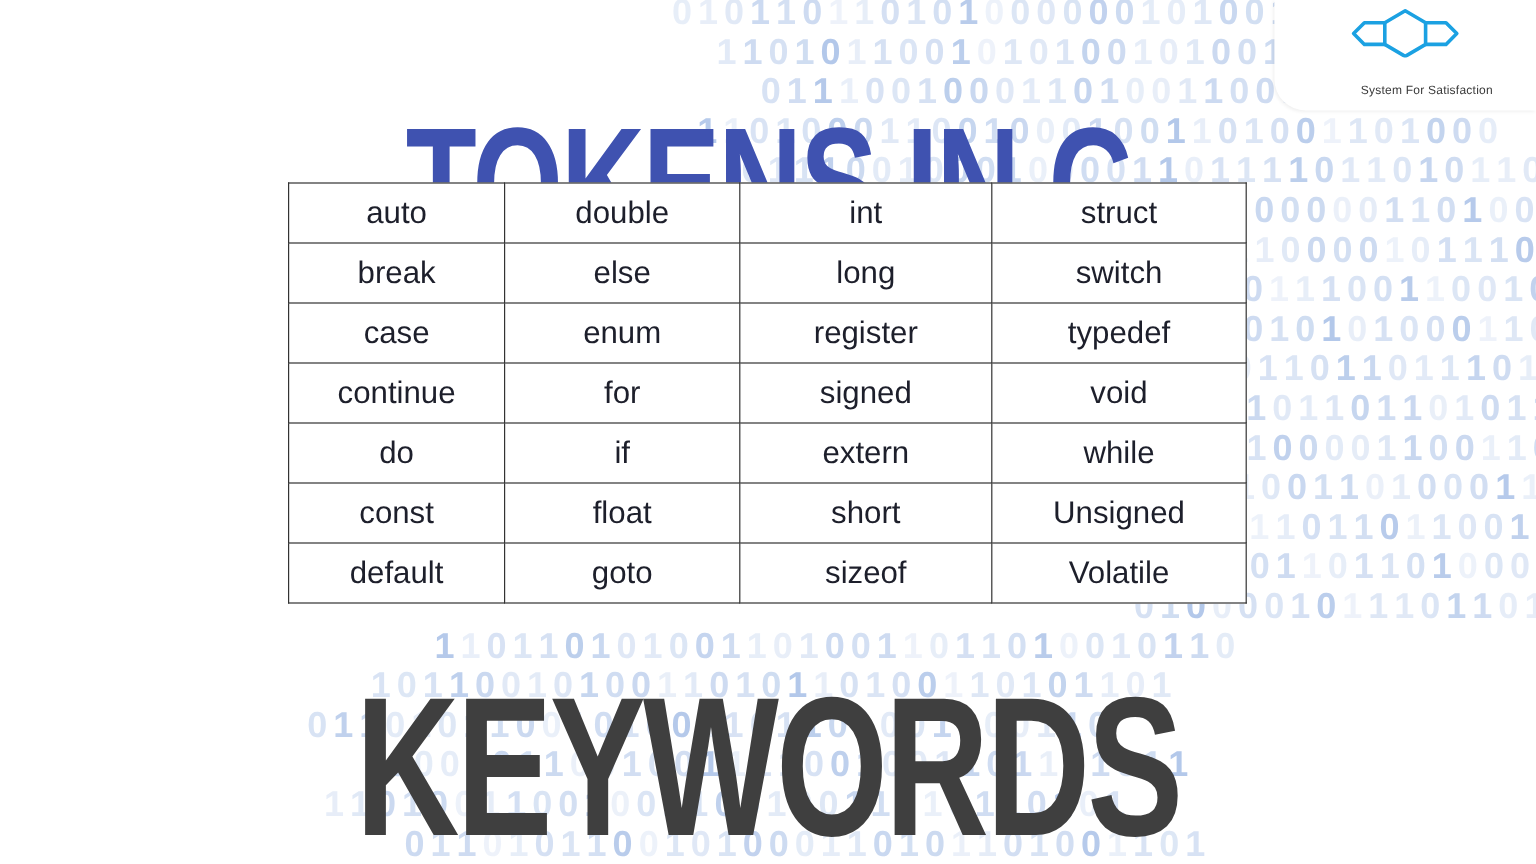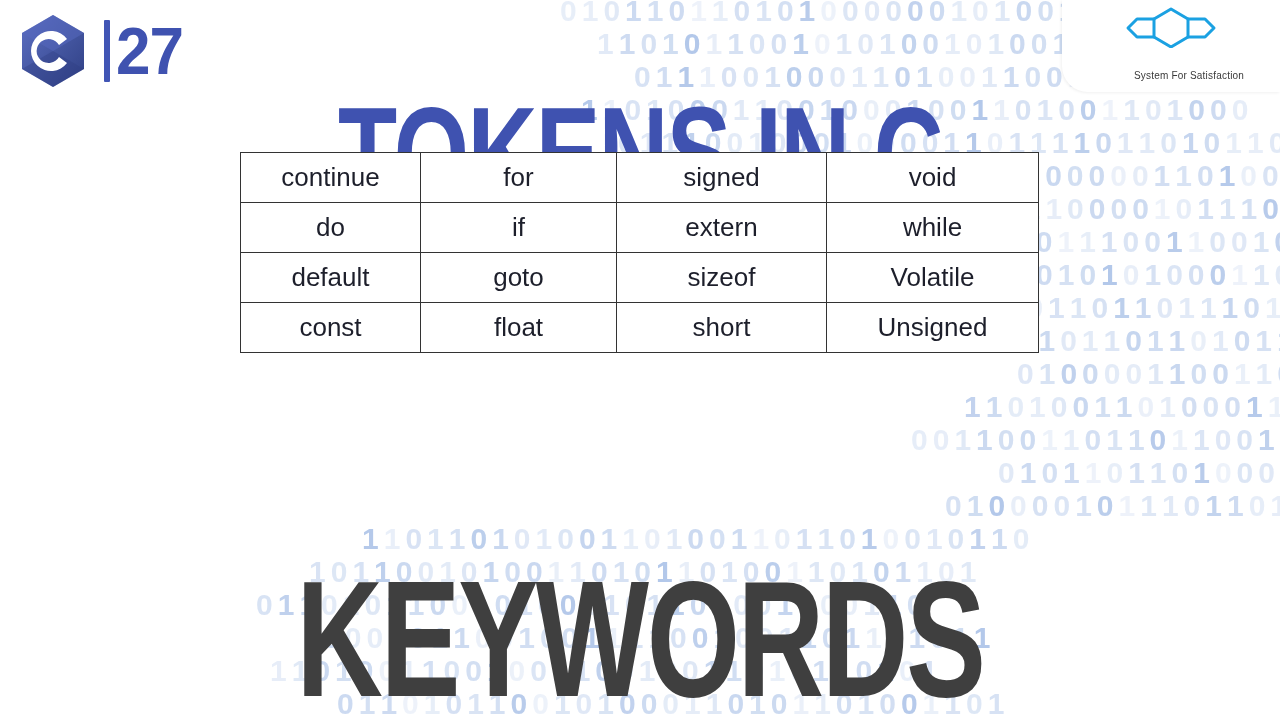--- a/index.html
+++ b/index.html
@@ -228,39 +228,20 @@
       <div class="binary-row" style="top: 458px; left: 998px;"><span style="opacity: 0.54; color: rgb(201, 216, 240); font-weight: 600;">0</span><span style="opacity: 0.66; color: rgb(179, 200, 234); font-weight: 600;">1</span><span style="opacity: 0.78; color: rgb(201, 216, 240); font-weight: 700;">0</span><span style="opacity: 0.9; color: rgb(201, 216, 240); font-weight: 600;">1</span><span style="opacity: 0.31; color: rgb(201, 216, 240); font-weight: 600;">1</span><span style="opacity: 0.43; color: rgb(201, 216, 240); font-weight: 600;">0</span><span style="opacity: 0.55; color: rgb(179, 200, 234); font-weight: 700;">1</span><span style="opacity: 0.67; color: rgb(201, 216, 240); font-weight: 600;">1</span><span style="opacity: 0.79; color: rgb(201, 216, 240); font-weight: 600;">0</span><span style="opacity: 0.91; color: rgb(179, 200, 234); font-weight: 600;">1</span><span style="opacity: 0.33; color: rgb(201, 216, 240); font-weight: 700;">0</span><span style="opacity: 0.45; color: rgb(179, 200, 234); font-weight: 600;">0</span><span style="opacity: 0.57; color: rgb(201, 216, 240); font-weight: 600;">0</span><span style="opacity: 0.69; color: rgb(201, 216, 240); font-weight: 600;">1</span></div>
       <div class="binary-row" style="top: 491px; left: 945px;"><span style="opacity: 0.75; color: rgb(201, 216, 240); font-weight: 600;">0</span><span style="opacity: 0.87; color: rgb(201, 216, 240); font-weight: 600;">1</span><span style="opacity: 0.99; color: rgb(179, 200, 234); font-weight: 600;">0</span><span style="opacity: 0.41; color: rgb(201, 216, 240); font-weight: 700;">0</span><span style="opacity: 0.53; color: rgb(179, 200, 234); font-weight: 600;">0</span><span style="opacity: 0.65; color: rgb(201, 216, 240); font-weight: 600;">0</span><span style="opacity: 0.77; color: rgb(201, 216, 240); font-weight: 600;">1</span><span style="opacity: 0.89; color: rgb(179, 200, 234); font-weight: 700;">0</span><span style="opacity: 0.31; color: rgb(201, 216, 240); font-weight: 600;">1</span><span style="opacity: 0.43; color: rgb(179, 200, 234); font-weight: 600;">1</span><span style="opacity: 0.54; color: rgb(201, 216, 240); font-weight: 600;">1</span><span style="opacity: 0.66; color: rgb(201, 216, 240); font-weight: 700;">0</span><span style="opacity: 0.78; color: rgb(179, 200, 234); font-weight: 600;">1</span><span style="opacity: 0.9; color: rgb(201, 216, 240); font-weight: 600;">1</span><span style="opacity: 0.32; color: rgb(179, 200, 234); font-weight: 600;">0</span><span style="opacity: 0.44; color: rgb(201, 216, 240); font-weight: 700;">1</span></div>
       <div class="binary-row" style="top: 524px; left: 362px;"><span style="opacity: 0.97; color: rgb(179, 200, 234); font-weight: 700;">1</span><span style="opacity: 0.39; color: rgb(201, 216, 240); font-weight: 600;">1</span><span style="opacity: 0.51; color: rgb(179, 200, 234); font-weight: 600;">0</span><span style="opacity: 0.63; color: rgb(201, 216, 240); font-weight: 600;">1</span><span style="opacity: 0.75; color: rgb(201, 216, 240); font-weight: 700;">1</span><span style="opacity: 0.87; color: rgb(179, 200, 234); font-weight: 600;">0</span><span style="opacity: 0.99; color: rgb(201, 216, 240); font-weight: 600;">1</span><span style="opacity: 0.4; color: rgb(179, 200, 234); font-weight: 600;">0</span><span style="opacity: 0.52; color: rgb(201, 216, 240); font-weight: 700;">1</span><span style="opacity: 0.64; color: rgb(201, 216, 240); font-weight: 600;">0</span><span style="opacity: 0.76; color: rgb(179, 200, 234); font-weight: 600;">0</span><span style="opacity: 0.88; color: rgb(201, 216, 240); font-weight: 600;">1</span><span style="opacity: 0.3; color: rgb(179, 200, 234); font-weight: 700;">1</span><span style="opacity: 0.42; color: rgb(201, 216, 240); font-weight: 600;">0</span><span style="opacity: 0.54; color: rgb(201, 216, 240); font-weight: 600;">1</span><span style="opacity: 0.66; color: rgb(179, 200, 234); font-weight: 600;">0</span><span style="opacity: 0.78; color: rgb(201, 216, 240); font-weight: 700;">0</span><span style="opacity: 0.9; color: rgb(201, 216, 240); font-weight: 600;">1</span><span style="opacity: 0.31; color: rgb(201, 216, 240); font-weight: 600;">1</span><span style="opacity: 0.43; color: rgb(201, 216, 240); font-weight: 600;">0</span><span style="opacity: 0.55; color: rgb(179, 200, 234); font-weight: 700;">1</span><span style="opacity: 0.67; color: rgb(201, 216, 240); font-weight: 600;">1</span><span style="opacity: 0.79; color: rgb(201, 216, 240); font-weight: 600;">0</span><span style="opacity: 0.91; color: rgb(179, 200, 234); font-weight: 600;">1</span><span style="opacity: 0.33; color: rgb(201, 216, 240); font-weight: 700;">0</span><span style="opacity: 0.45; color: rgb(179, 200, 234); font-weight: 600;">0</span><span style="opacity: 0.57; color: rgb(201, 216, 240); font-weight: 600;">1</span><span style="opacity: 0.69; color: rgb(201, 216, 240); font-weight: 600;">0</span><span style="opacity: 0.8; color: rgb(179, 200, 234); font-weight: 700;">1</span><span style="opacity: 0.92; color: rgb(201, 216, 240); font-weight: 600;">1</span><span style="opacity: 0.34; color: rgb(179, 200, 234); font-weight: 600;">0</span></div>
       <div class="binary-row" style="top: 557px; left: 309px;"><span style="opacity: 0.49; color: rgb(179, 200, 234); font-weight: 600;">1</span><span style="opacity: 0.61; color: rgb(201, 216, 240); font-weight: 700;">0</span><span style="opacity: 0.73; color: rgb(201, 216, 240); font-weight: 600;">1</span><span style="opacity: 0.85; color: rgb(179, 200, 234); font-weight: 600;">1</span><span style="opacity: 0.96; color: rgb(201, 216, 240); font-weight: 600;">0</span><span style="opacity: 0.38; color: rgb(179, 200, 234); font-weight: 700;">0</span><span style="opacity: 0.5; color: rgb(201, 216, 240); font-weight: 600;">1</span><span style="opacity: 0.62; color: rgb(201, 216, 240); font-weight: 600;">0</span><span style="opacity: 0.74; color: rgb(179, 200, 234); font-weight: 600;">1</span><span style="opacity: 0.86; color: rgb(201, 216, 240); font-weight: 700;">0</span><span style="opacity: 0.98; color: rgb(201, 216, 240); font-weight: 600;">0</span><span style="opacity: 0.4; color: rgb(201, 216, 240); font-weight: 600;">1</span><span style="opacity: 0.52; color: rgb(201, 216, 240); font-weight: 600;">1</span><span style="opacity: 0.64; color: rgb(179, 200, 234); font-weight: 700;">0</span><span style="opacity: 0.75; color: rgb(201, 216, 240); font-weight: 600;">1</span><span style="opacity: 0.87; color: rgb(201, 216, 240); font-weight: 600;">0</span><span style="opacity: 0.99; color: rgb(179, 200, 234); font-weight: 600;">1</span><span style="opacity: 0.41; color: rgb(201, 216, 240); font-weight: 700;">1</span><span style="opacity: 0.53; color: rgb(179, 200, 234); font-weight: 600;">0</span><span style="opacity: 0.65; color: rgb(201, 216, 240); font-weight: 600;">1</span><span style="opacity: 0.77; color: rgb(201, 216, 240); font-weight: 600;">0</span><span style="opacity: 0.89; color: rgb(179, 200, 234); font-weight: 700;">0</span><span style="opacity: 0.31; color: rgb(201, 216, 240); font-weight: 600;">1</span><span style="opacity: 0.43; color: rgb(179, 200, 234); font-weight: 600;">1</span><span style="opacity: 0.54; color: rgb(201, 216, 240); font-weight: 600;">0</span><span style="opacity: 0.66; color: rgb(201, 216, 240); font-weight: 700;">1</span><span style="opacity: 0.78; color: rgb(179, 200, 234); font-weight: 600;">0</span><span style="opacity: 0.9; color: rgb(201, 216, 240); font-weight: 600;">1</span><span style="opacity: 0.32; color: rgb(179, 200, 234); font-weight: 600;">1</span><span style="opacity: 0.44; color: rgb(201, 216, 240); font-weight: 700;">0</span><span style="opacity: 0.56; color: rgb(201, 216, 240); font-weight: 600;">1</span></div>
       <div class="binary-row" style="top: 590px; left: 256px;"><span style="opacity: 0.71; color: rgb(201, 216, 240); font-weight: 600;">0</span><span style="opacity: 0.82; color: rgb(179, 200, 234); font-weight: 600;">1</span><span style="opacity: 0.94; color: rgb(201, 216, 240); font-weight: 700;">1</span><span style="opacity: 0.36; color: rgb(179, 200, 234); font-weight: 600;">0</span><span style="opacity: 0.48; color: rgb(201, 216, 240); font-weight: 600;">1</span><span style="opacity: 0.6; color: rgb(201, 216, 240); font-weight: 600;">0</span><span style="opacity: 0.72; color: rgb(179, 200, 234); font-weight: 700;">1</span><span style="opacity: 0.84; color: rgb(201, 216, 240); font-weight: 600;">1</span><span style="opacity: 0.96; color: rgb(201, 216, 240); font-weight: 600;">0</span><span style="opacity: 0.38; color: rgb(201, 216, 240); font-weight: 600;">0</span><span style="opacity: 0.5; color: rgb(201, 216, 240); font-weight: 700;">1</span><span style="opacity: 0.61; color: rgb(179, 200, 234); font-weight: 600;">0</span><span style="opacity: 0.73; color: rgb(201, 216, 240); font-weight: 600;">1</span><span style="opacity: 0.85; color: rgb(201, 216, 240); font-weight: 600;">0</span><span style="opacity: 0.97; color: rgb(179, 200, 234); font-weight: 700;">0</span><span style="opacity: 0.39; color: rgb(201, 216, 240); font-weight: 600;">1</span><span style="opacity: 0.51; color: rgb(179, 200, 234); font-weight: 600;">1</span><span style="opacity: 0.63; color: rgb(201, 216, 240); font-weight: 600;">0</span><span style="opacity: 0.75; color: rgb(201, 216, 240); font-weight: 700;">1</span><span style="opacity: 0.87; color: rgb(179, 200, 234); font-weight: 600;">1</span><span style="opacity: 0.99; color: rgb(201, 216, 240); font-weight: 600;">0</span><span style="opacity: 0.4; color: rgb(179, 200, 234); font-weight: 600;">1</span><span style="opacity: 0.52; color: rgb(201, 216, 240); font-weight: 700;">0</span><span style="opacity: 0.64; color: rgb(201, 216, 240); font-weight: 600;">0</span><span style="opacity: 0.76; color: rgb(179, 200, 234); font-weight: 600;">1</span><span style="opacity: 0.88; color: rgb(201, 216, 240); font-weight: 600;">1</span><span style="opacity: 0.3; color: rgb(179, 200, 234); font-weight: 700;">0</span><span style="opacity: 0.42; color: rgb(201, 216, 240); font-weight: 600;">0</span><span style="opacity: 0.54; color: rgb(201, 216, 240); font-weight: 600;">1</span><span style="opacity: 0.66; color: rgb(179, 200, 234); font-weight: 600;">1</span><span style="opacity: 0.78; color: rgb(201, 216, 240); font-weight: 700;">0</span></div>
       <div class="binary-row" style="top: 623px; left: 323px;"><span style="opacity: 0.92; color: rgb(201, 216, 240); font-weight: 600;">0</span><span style="opacity: 0.34; color: rgb(179, 200, 234); font-weight: 600;">0</span><span style="opacity: 0.46; color: rgb(201, 216, 240); font-weight: 600;">0</span><span style="opacity: 0.58; color: rgb(201, 216, 240); font-weight: 700;">1</span><span style="opacity: 0.7; color: rgb(179, 200, 234); font-weight: 600;">0</span><span style="opacity: 0.82; color: rgb(201, 216, 240); font-weight: 600;">1</span><span style="opacity: 0.94; color: rgb(201, 216, 240); font-weight: 600;">1</span><span style="opacity: 0.36; color: rgb(201, 216, 240); font-weight: 700;">0</span><span style="opacity: 0.47; color: rgb(201, 216, 240); font-weight: 600;">0</span><span style="opacity: 0.59; color: rgb(179, 200, 234); font-weight: 600;">1</span><span style="opacity: 0.71; color: rgb(201, 216, 240); font-weight: 600;">0</span><span style="opacity: 0.83; color: rgb(201, 216, 240); font-weight: 700;">0</span><span style="opacity: 0.95; color: rgb(179, 200, 234); font-weight: 600;">1</span><span style="opacity: 0.37; color: rgb(201, 216, 240); font-weight: 600;">1</span><span style="opacity: 0.49; color: rgb(179, 200, 234); font-weight: 600;">1</span><span style="opacity: 0.61; color: rgb(201, 216, 240); font-weight: 700;">1</span><span style="opacity: 0.73; color: rgb(201, 216, 240); font-weight: 600;">0</span><span style="opacity: 0.85; color: rgb(179, 200, 234); font-weight: 600;">0</span><span style="opacity: 0.96; color: rgb(201, 216, 240); font-weight: 600;">1</span><span style="opacity: 0.38; color: rgb(179, 200, 234); font-weight: 700;">0</span><span style="opacity: 0.5; color: rgb(201, 216, 240); font-weight: 600;">0</span><span style="opacity: 0.62; color: rgb(201, 216, 240); font-weight: 600;">1</span><span style="opacity: 0.74; color: rgb(179, 200, 234); font-weight: 600;">1</span><span style="opacity: 0.86; color: rgb(201, 216, 240); font-weight: 700;">0</span><span style="opacity: 0.98; color: rgb(201, 216, 240); font-weight: 600;">1</span><span style="opacity: 0.4; color: rgb(201, 216, 240); font-weight: 600;">1</span><span style="opacity: 0.52; color: rgb(201, 216, 240); font-weight: 600;">0</span><span style="opacity: 0.64; color: rgb(179, 200, 234); font-weight: 700;">1</span><span style="opacity: 0.75; color: rgb(201, 216, 240); font-weight: 600;">0</span><span style="opacity: 0.87; color: rgb(201, 216, 240); font-weight: 600;">1</span><span style="opacity: 0.99; color: rgb(179, 200, 234); font-weight: 600;">1</span></div>
       <div class="binary-row" style="top: 656px; left: 270px;"><span style="opacity: 0.44; color: rgb(201, 216, 240); font-weight: 700;">1</span><span style="opacity: 0.56; color: rgb(201, 216, 240); font-weight: 600;">1</span><span style="opacity: 0.68; color: rgb(179, 200, 234); font-weight: 600;">0</span><span style="opacity: 0.8; color: rgb(201, 216, 240); font-weight: 600;">1</span><span style="opacity: 0.92; color: rgb(201, 216, 240); font-weight: 700;">0</span><span style="opacity: 0.33; color: rgb(201, 216, 240); font-weight: 600;">0</span><span style="opacity: 0.45; color: rgb(201, 216, 240); font-weight: 600;">1</span><span style="opacity: 0.57; color: rgb(179, 200, 234); font-weight: 600;">1</span><span style="opacity: 0.69; color: rgb(201, 216, 240); font-weight: 700;">0</span><span style="opacity: 0.81; color: rgb(201, 216, 240); font-weight: 600;">0</span><span style="opacity: 0.93; color: rgb(179, 200, 234); font-weight: 600;">1</span><span style="opacity: 0.35; color: rgb(201, 216, 240); font-weight: 600;">0</span><span style="opacity: 0.47; color: rgb(179, 200, 234); font-weight: 700;">0</span><span style="opacity: 0.59; color: rgb(201, 216, 240); font-weight: 600;">1</span><span style="opacity: 0.71; color: rgb(201, 216, 240); font-weight: 600;">1</span><span style="opacity: 0.82; color: rgb(179, 200, 234); font-weight: 600;">0</span><span style="opacity: 0.94; color: rgb(201, 216, 240); font-weight: 700;">0</span><span style="opacity: 0.36; color: rgb(179, 200, 234); font-weight: 600;">1</span><span style="opacity: 0.48; color: rgb(201, 216, 240); font-weight: 600;">0</span><span style="opacity: 0.6; color: rgb(201, 216, 240); font-weight: 600;">0</span><span style="opacity: 0.72; color: rgb(179, 200, 234); font-weight: 700;">1</span><span style="opacity: 0.84; color: rgb(201, 216, 240); font-weight: 600;">1</span><span style="opacity: 0.96; color: rgb(201, 216, 240); font-weight: 600;">0</span><span style="opacity: 0.38; color: rgb(201, 216, 240); font-weight: 600;">1</span><span style="opacity: 0.5; color: rgb(201, 216, 240); font-weight: 700;">0</span><span style="opacity: 0.61; color: rgb(179, 200, 234); font-weight: 600;">1</span><span style="opacity: 0.73; color: rgb(201, 216, 240); font-weight: 600;">1</span><span style="opacity: 0.85; color: rgb(201, 216, 240); font-weight: 600;">0</span><span style="opacity: 0.97; color: rgb(179, 200, 234); font-weight: 700;">1</span><span style="opacity: 0.39; color: rgb(201, 216, 240); font-weight: 600;">0</span><span style="opacity: 0.51; color: rgb(179, 200, 234); font-weight: 600;">1</span></div>
       <div class="binary-row" style="top: 689px; left: 337px;"><span style="opacity: 0.66; color: rgb(179, 200, 234); font-weight: 600;">0</span><span style="opacity: 0.78; color: rgb(201, 216, 240); font-weight: 700;">1</span><span style="opacity: 0.9; color: rgb(201, 216, 240); font-weight: 600;">1</span><span style="opacity: 0.31; color: rgb(201, 216, 240); font-weight: 600;">0</span><span style="opacity: 0.43; color: rgb(201, 216, 240); font-weight: 600;">1</span><span style="opacity: 0.55; color: rgb(179, 200, 234); font-weight: 700;">0</span><span style="opacity: 0.67; color: rgb(201, 216, 240); font-weight: 600;">1</span><span style="opacity: 0.79; color: rgb(201, 216, 240); font-weight: 600;">1</span><span style="opacity: 0.91; color: rgb(179, 200, 234); font-weight: 600;">0</span><span style="opacity: 0.33; color: rgb(201, 216, 240); font-weight: 700;">0</span><span style="opacity: 0.45; color: rgb(179, 200, 234); font-weight: 600;">1</span><span style="opacity: 0.57; color: rgb(201, 216, 240); font-weight: 600;">0</span><span style="opacity: 0.69; color: rgb(201, 216, 240); font-weight: 600;">1</span><span style="opacity: 0.8; color: rgb(179, 200, 234); font-weight: 700;">0</span><span style="opacity: 0.92; color: rgb(201, 216, 240); font-weight: 600;">0</span><span style="opacity: 0.34; color: rgb(179, 200, 234); font-weight: 600;">0</span><span style="opacity: 0.46; color: rgb(201, 216, 240); font-weight: 600;">1</span><span style="opacity: 0.58; color: rgb(201, 216, 240); font-weight: 700;">1</span><span style="opacity: 0.7; color: rgb(179, 200, 234); font-weight: 600;">0</span><span style="opacity: 0.82; color: rgb(201, 216, 240); font-weight: 600;">1</span><span style="opacity: 0.94; color: rgb(201, 216, 240); font-weight: 600;">0</span><span style="opacity: 0.36; color: rgb(201, 216, 240); font-weight: 700;">1</span><span style="opacity: 0.47; color: rgb(201, 216, 240); font-weight: 600;">1</span><span style="opacity: 0.59; color: rgb(179, 200, 234); font-weight: 600;">0</span><span style="opacity: 0.71; color: rgb(201, 216, 240); font-weight: 600;">1</span><span style="opacity: 0.83; color: rgb(201, 216, 240); font-weight: 700;">0</span><span style="opacity: 0.95; color: rgb(179, 200, 234); font-weight: 600;">0</span><span style="opacity: 0.37; color: rgb(201, 216, 240); font-weight: 600;">1</span><span style="opacity: 0.49; color: rgb(179, 200, 234); font-weight: 600;">1</span><span style="opacity: 0.61; color: rgb(201, 216, 240); font-weight: 700;">0</span><span style="opacity: 0.73; color: rgb(201, 216, 240); font-weight: 600;">1</span></div>
     </div>
 
-  <div id="header-left">
-    <div id="c-logo-wrap">
-      <svg width="80" height="80" viewBox="0 0 80 80" aria-hidden="true">
-        <defs>
-          <linearGradient id="hexgrad" x1="0" y1="0" x2="1" y2="1">
-            <stop offset="0%" stop-color="#5c6fc4"></stop>
-            <stop offset="55%" stop-color="#43559f"></stop>
-            <stop offset="100%" stop-color="#2f3f84"></stop>
-          </linearGradient>
-        </defs>
-        <polygon points="40,4 71,22 71,58 40,76 9,58 9,22" fill="url(#hexgrad)"></polygon>
-        <polygon points="40,4 71,22 40,40 9,22" fill="#5568bd" opacity="0.55"></polygon>
-        <polygon points="9,58 40,40 71,58 40,76" fill="#2e3d80" opacity="0.35"></polygon>
-        <path d="M54 28 A20 20 0 1 0 54 52 L46 46 A12 12 0 1 1 46 34 Z" fill="#ffffff"></path>
-      </svg>
-    </div>
-    <div id="episode-sep"></div>
-    <div id="episode-number">27</div>
-  </div>
 
   <div id="brand-logo">
     <div id="brand-hex">
       <svg width="108" height="42" viewBox="0 0 108 42" aria-hidden="true">
         <g fill="none" stroke="#1ba1e2" stroke-width="3" stroke-linejoin="round" stroke-linecap="round">
           <polygon points="54,3 71,13 71,31 54,41 37,31 37,13"></polygon>
           <polyline points="37,13 20,13 11,22 20,31 37,31"></polyline>
           <polyline points="71,13 88,13 97,22 88,31 71,31"></polyline>
         </g>
       </svg>
@@ -273,42 +254,60 @@
   <div id="keyword-table-wrap">
     <table id="keyword-table">
       <colgroup>
         <col class="c0">
           <col class="c1">
           <col class="c2">
           <col class="c3">
       </colgroup>
       <tbody>
           <tr>
+            <td>auto</td>
+            <td>double</td>
+            <td>int</td>
+            <td>struct</td>
+          </tr>
+          <tr>
+            <td>break</td>
+            <td>else</td>
+            <td>long</td>
+            <td>switch</td>
+          </tr>
+          <tr>
+            <td>case</td>
+            <td>enum</td>
+            <td>register</td>
+            <td>typedef</td>
+          </tr>
+          <tr>
             <td>continue</td>
             <td>for</td>
             <td>signed</td>
             <td>void</td>
           </tr>
           <tr>
             <td>do</td>
             <td>if</td>
             <td>extern</td>
             <td>while</td>
           </tr>
           <tr>
+            <td>const</td>
+            <td>float</td>
+            <td>short</td>
+            <td>Unsigned</td>
+          </tr>
+          <tr>
             <td>default</td>
             <td>goto</td>
             <td>sizeof</td>
             <td>Volatile</td>
           </tr>
-          <tr>
-            <td>const</td>
-            <td>float</td>
-            <td>short</td>
-            <td>Unsigned</td>
-          </tr>
         </tbody>
     </table>
   </div>
 
   <div id="footer-caption">KEYWORDS</div>
 
 </div>
 
 </body></html>

